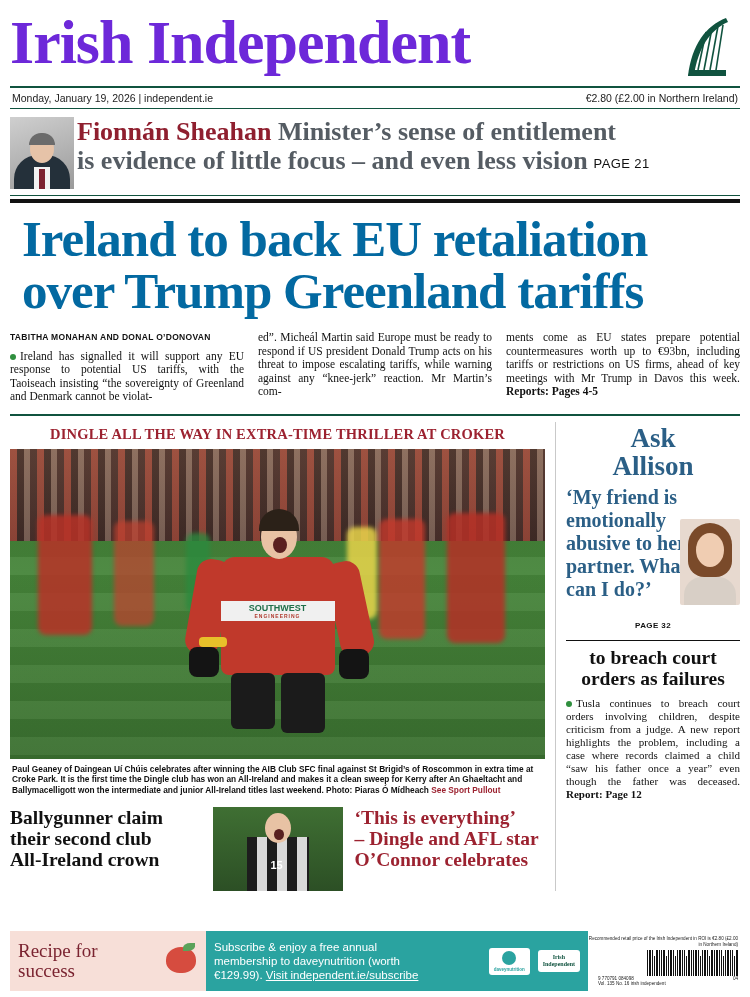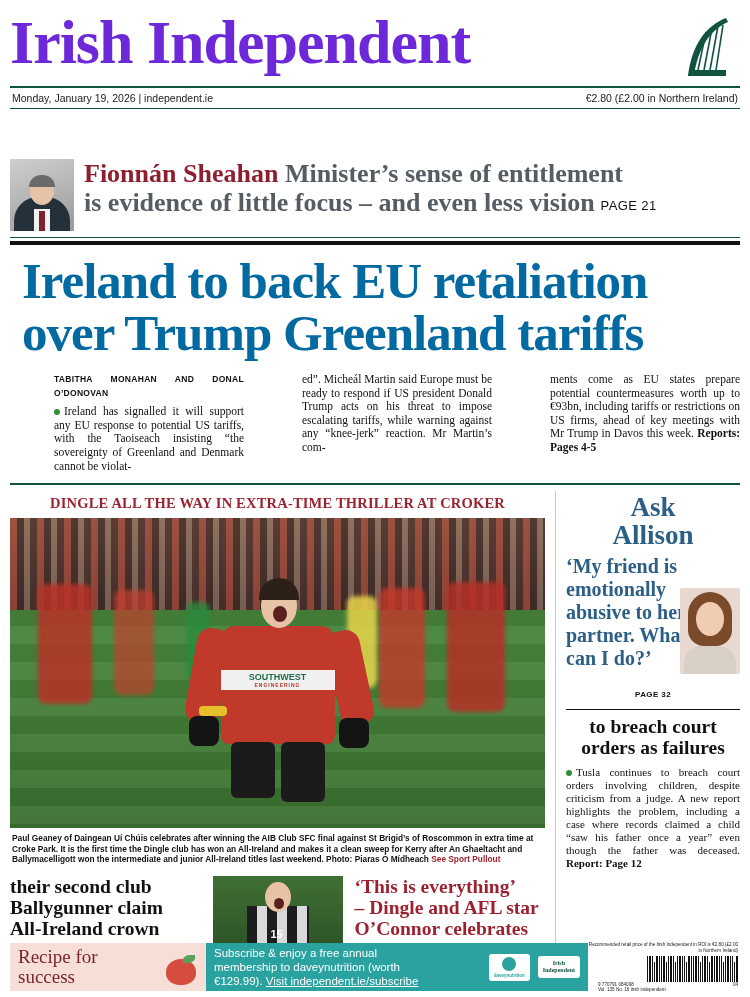--- a/index.html
+++ b/index.html
@@ -28,21 +28,21 @@
   .harp{width:60px;height:68px;margin-top:4px;margin-right:4px;}
   .masthead-rule{border-top:2px solid #10533f;margin-top:4px;}
   .masthead-meta{
     display:flex;justify-content:space-between;align-items:flex-end;
     font-family:"Liberation Sans", sans-serif;
     font-size:10.5px;color:#222;padding:4px 2px 4px 2px;
   }
   .masthead-rule-2{border-top:1px solid #10533f;}
 
   
-  .columnist{display:flex;align-items:flex-start;padding:8px 0 6px 0;gap:10px;margin-top:42px;}
+  .columnist{display:flex;align-items:flex-start;padding:8px 0 6px 0;gap:3px;}
   .col-photo{
     width:64px;height:72px;flex:none;position:relative;overflow:hidden;background:#d9d9d9;
   }
   .col-photo .bg{position:absolute;inset:0;background:linear-gradient(160deg,#cfcfcf,#9a9a9a);}
   .col-photo .suit{position:absolute;left:4px;bottom:0;width:56px;height:34px;background:#24303a;border-radius:24px 24px 0 0;}
   .col-photo .shirt{position:absolute;left:24px;bottom:0;width:16px;height:22px;background:#f2f2f2;}
   .col-photo .tie{position:absolute;left:29px;bottom:0;width:6px;height:20px;background:#7d2230;}
   .col-photo .head{position:absolute;left:20px;bottom:26px;width:24px;height:28px;border-radius:50%;background:#e6c3a8;}
   .col-photo .hair{position:absolute;left:19px;bottom:44px;width:26px;height:12px;border-radius:12px 12px 0 0;background:#6b6b6b;}
   .columnist-text{flex:1;}
@@ -57,21 +57,21 @@
   .rule-thick{border-top:4px solid #111;margin-top:3px;}
 
   
   .lead-headline{
     font-size:51px;line-height:52px;font-weight:bold;letter-spacing:-1px;
     margin:10px 0 14px 12px;color:#0369a1;
   }
 
   
   .lead-body{display:flex;gap:14px;padding-bottom:10px;}
-  .lead-col{flex:1;font-size:11.5px;line-height:13.6px;text-align:justify;margin-left:44px;}
+  .lead-col{flex:1;font-size:11.5px;line-height:13.6px;text-align:justify;}
   .byline{
     font-family:"Liberation Sans", sans-serif;font-size:8.5px;font-weight:bold;
     letter-spacing:.3px;margin-bottom:5px;color:#111;
   }
   .bullet{display:inline-block;width:6px;height:6px;border-radius:50%;background:#2f8f3e;margin-right:4px;}
   .bold{font-weight:bold;}
 
   .rule-green{border-top:2px solid #10533f;}
 
   
@@ -162,21 +162,21 @@
   .ask-page{
     font-family:"Liberation Sans", sans-serif;font-size:8px;font-weight:bold;
     text-align:center;padding:20px 0 6px 0;letter-spacing:.4px;
   }
   .rail-rule{border-top:1px solid #111;margin:4px 0 6px 0;}
   .rail-head{font-size:19.5px;line-height:21px;font-weight:bold;text-align:center;}
   .rail-body{font-size:11px;line-height:13px;text-align:justify;padding-top:8px;}
 
   
   .footer{
-    position:absolute;left:10px;right:10px;bottom:6px;height:48px;
+    position:absolute;left:10px;right:10px;bottom:6px;height:60px;
     display:flex;align-items:stretch;
   }
   .ad-left{
     width:196px;background:#f7dfd8;position:relative;display:flex;align-items:center;
   }
   .ad-left .txt{font-size:19px;line-height:20px;color:#7a2330;font-weight:normal;padding-left:8px;}
   .apple{position:absolute;right:10px;top:10px;width:30px;height:32px;}
   .apple .body{position:absolute;left:0;top:6px;width:30px;height:26px;background:#d64c3f;border-radius:50% 50% 45% 45%;}
   .apple .leaf{position:absolute;left:17px;top:2px;width:12px;height:8px;background:#5aa25a;border-radius:60% 0 60% 0;}
   .ad-mid{
@@ -303,22 +303,22 @@
         </div>
       </div>
 
       <div class="caption">
         <span>Paul Geaney of Daingean Uí Chúis celebrates after winning the AIB Club SFC final against St Brigid’s of Roscommon in extra time at Croke Park. It is the first time the Dingle club has won an All-Ireland and makes it a clean sweep for Kerry after An Ghaeltacht and Ballymacelligott won the intermediate and junior All-Ireland titles last weekend. Photo: Piaras Ó Mídheach</span>
         <span class="sport-link">See Sport Pullout</span>
       </div>
 
       <div class="bottom-two">
         <div class="bt-left">
+          <div class="bt-head">Ballygunner claim</div>
           <div class="bt-head">their second club</div>
-          <div class="bt-head">Ballygunner claim</div>
           <div class="bt-head">All-Ireland crown</div>
         </div>
         <div class="bt-mid">
           <div class="thumb">
             <div class="bgp"></div>
             <div class="jstripe"></div>
             <div class="head2"></div>
             <div class="mouth2"></div>
             <div class="num">15</div>
           </div>

